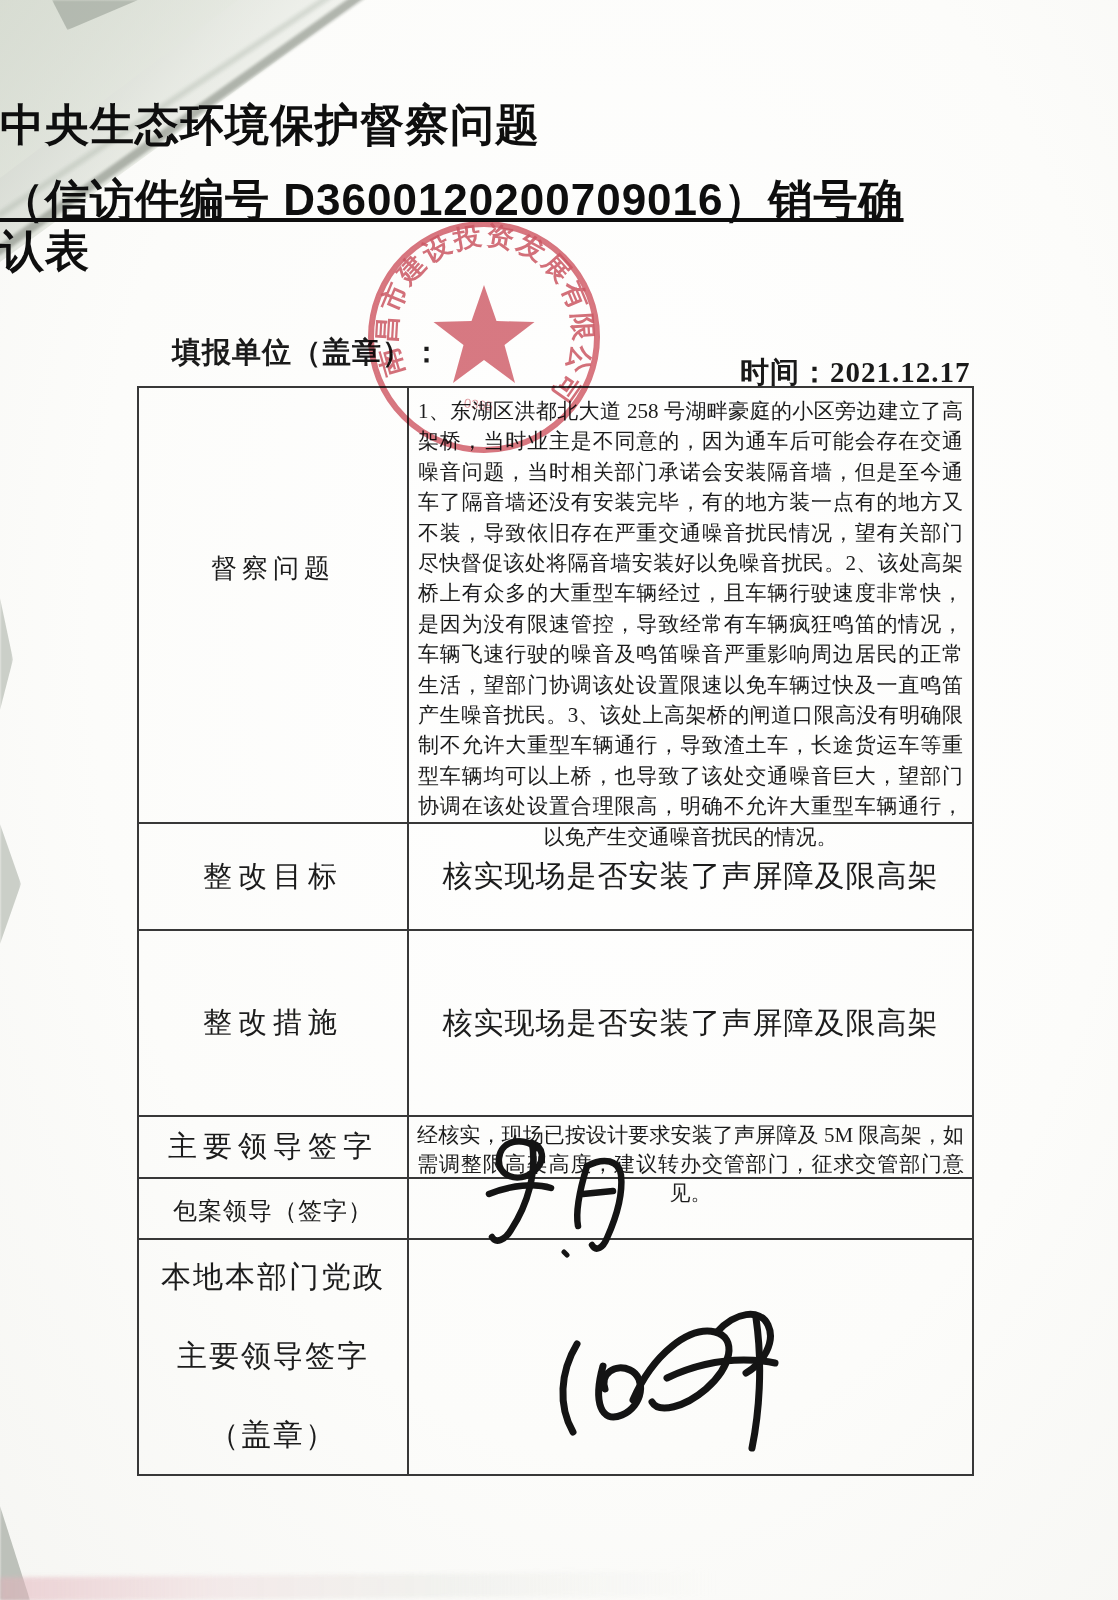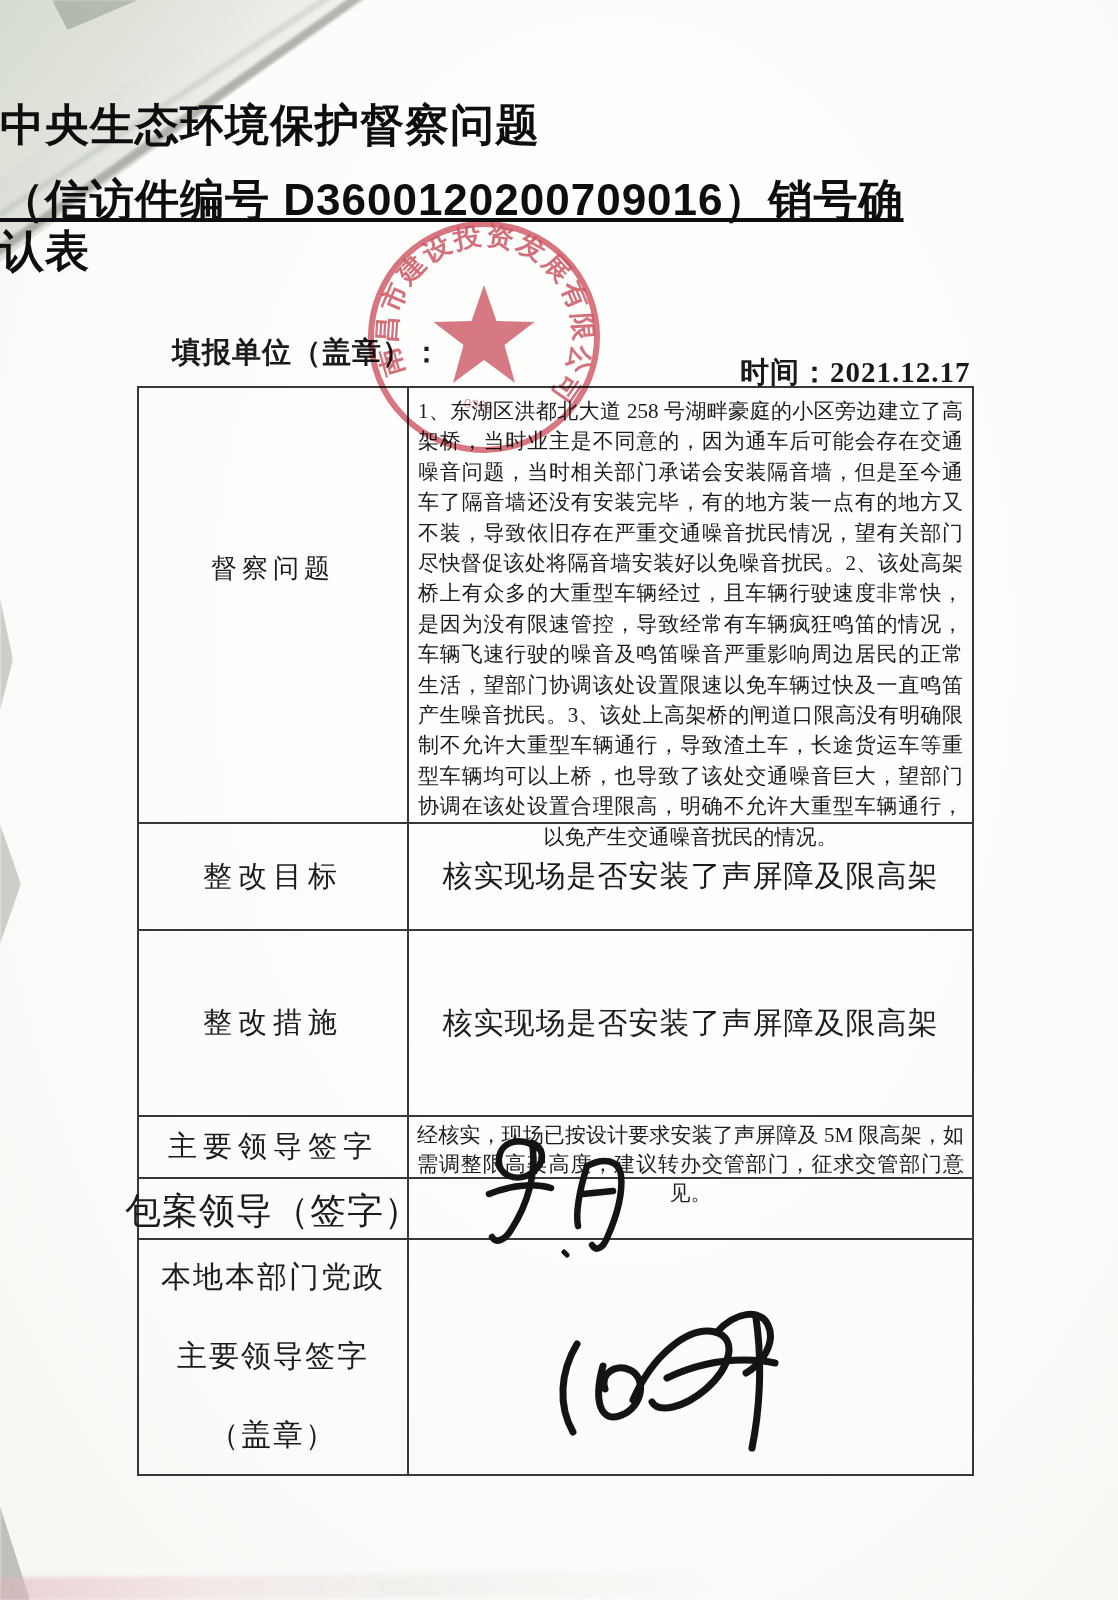--- a/index.html
+++ b/index.html
@@ -70,21 +70,21 @@
   .hline{position:absolute;left:0;right:0;height:2px;background:#383838;}
   .hl1{top:434px;} .hl2{top:541px;} .hl3{top:727px;} .hl4{top:789px;} .hl5{top:850px;}
   .lbl{
     position:absolute;left:0;width:268px;display:flex;align-items:center;justify-content:center;
     color:#1c1c1c;white-space:nowrap;
   }
   .lbl1{top:0;height:360px;font-size:26px;letter-spacing:5px;}
   .lbl2{top:436px;height:105px;font-size:29px;letter-spacing:6px;}
   .lbl3{top:543px;height:184px;font-size:29px;letter-spacing:6px;}
   .lbl4{top:729px;height:60px;font-size:29px;letter-spacing:6px;}
-  .lbl5{top:791px;height:64px;font-size:36px;letter-spacing:1px;}
+  .lbl5{top:791px;height:64px;font-size:24px;letter-spacing:1px;}
   .lbl6{top:852px;height:232px;flex-direction:column;justify-content:center;gap:38px;font-size:30px;letter-spacing:2px;}
   .cell{position:absolute;left:270px;width:563px;color:#1c1c1c;}
   .cell-problem{
     top:8px;padding:0 9px;box-sizing:border-box;
     font-size:21px;line-height:30.4px;
     text-align:justify;text-align-last:center;text-justify:inter-character;
   }
   .cell-center{display:flex;align-items:center;justify-content:center;font-size:30px;letter-spacing:1px;}
   .cell-goal{top:436px;height:105px;}
   .cell-measure{top:543px;height:184px;}

